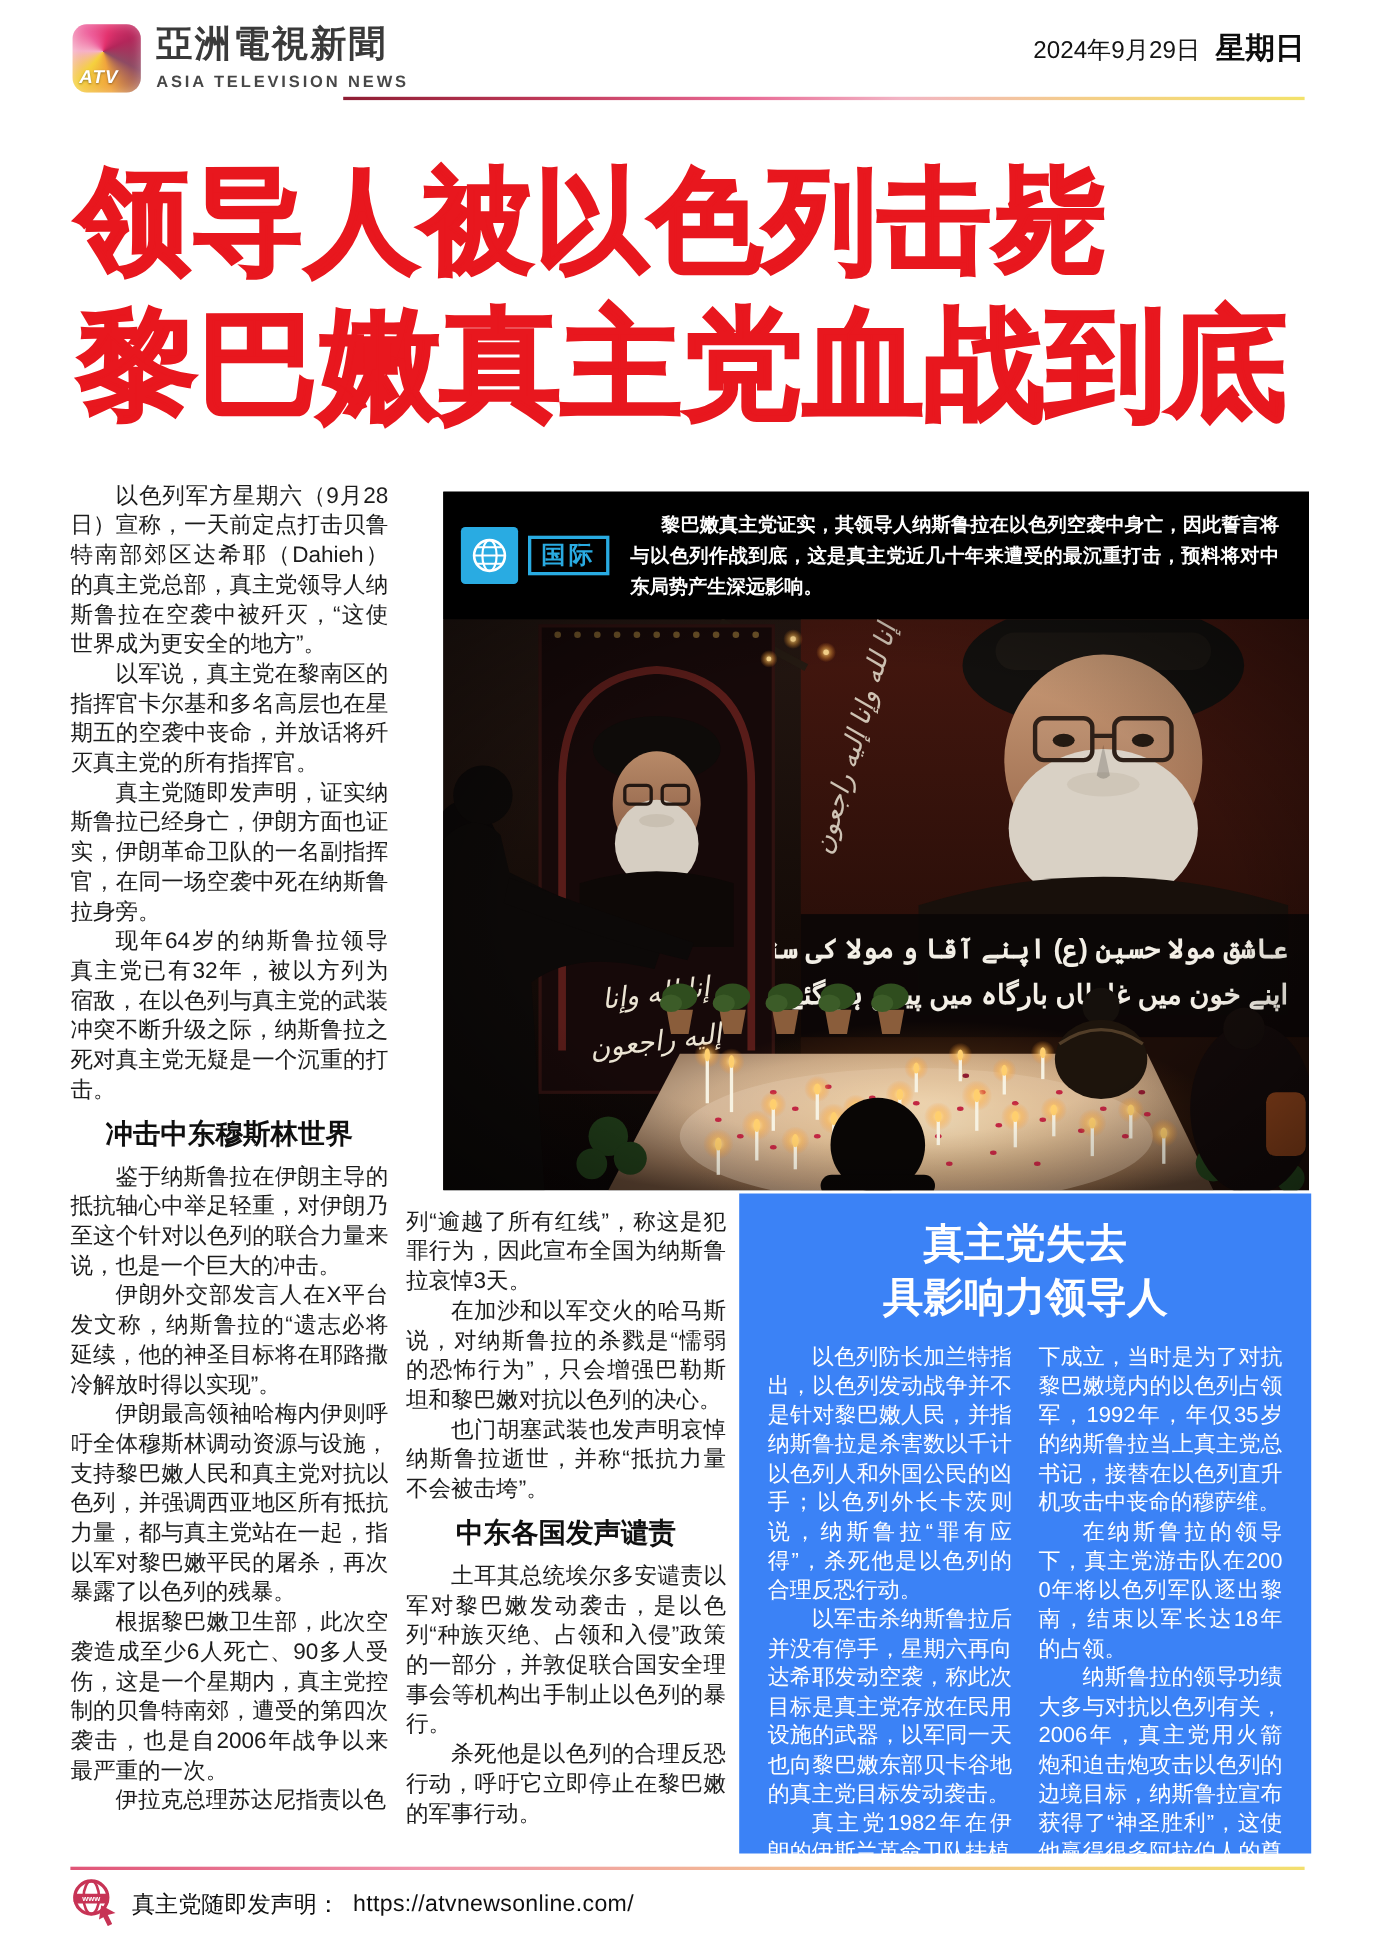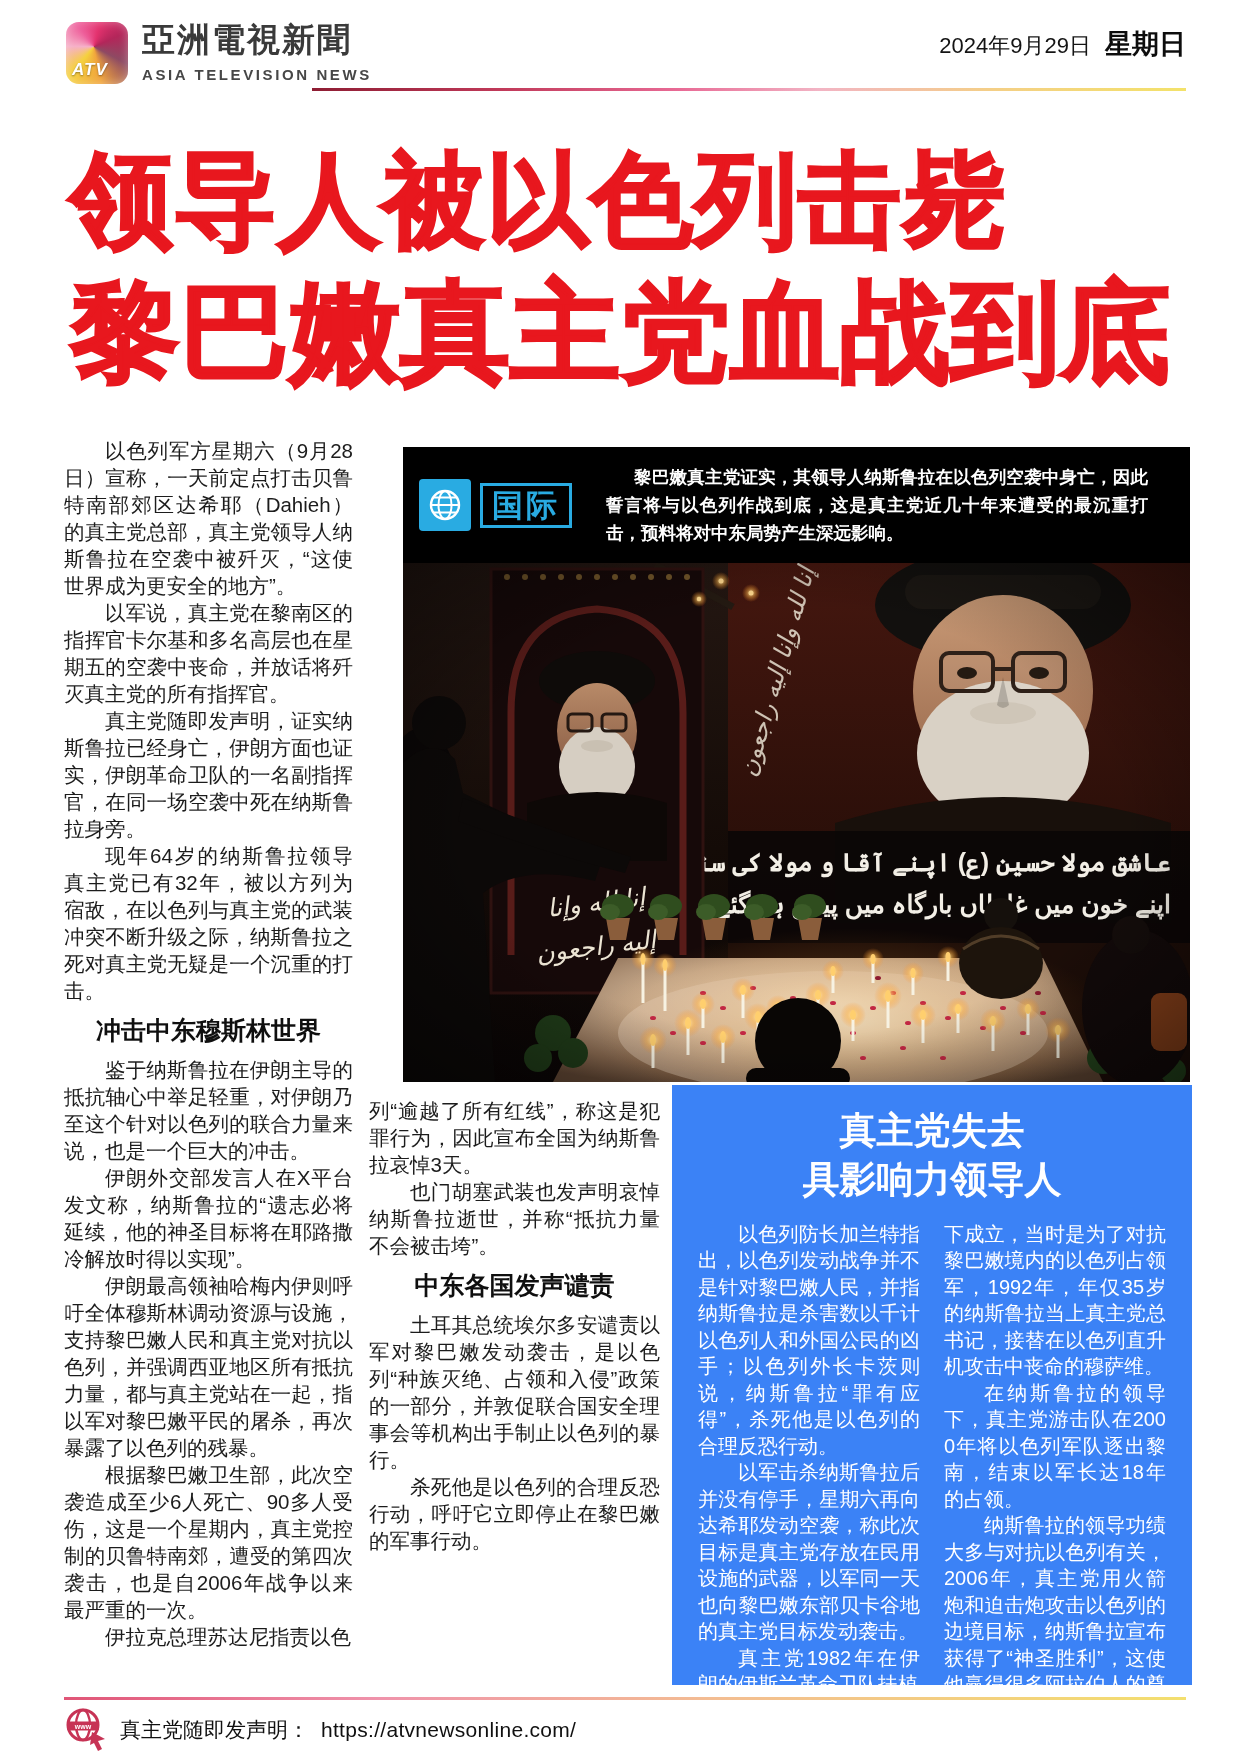--- a/index.html
+++ b/index.html
@@ -36,24 +36,24 @@
   .para.flush{text-indent:0;}
   .subhead{font-size:25px;font-weight:800;color:#0f0f0f;text-align:center;margin:10px 0 9px;}
 
   
   .photo{position:absolute;left:403px;top:447px;width:787px;height:635px;margin:0;background:#000;}
   .photo-caption-bar{height:116px;background:#000;display:flex;align-items:center;
     padding:0 26px 0 16px;box-sizing:border-box;gap:18px;}
   .badge{display:flex;align-items:center;flex-shrink:0;}
   .badge-globe{width:52px;height:52px;background:#29abe2;border-radius:4px;display:flex;
     align-items:center;justify-content:center;}
-  .badge-label{border:3px solid #29abe2;color:#29abe2;font-size:31px;font-weight:800;
+  .badge-label{border:3px solid #29abe2;color:#29abe2;font-size:22px;font-weight:800;
     padding:4px 9px;margin-left:9px;letter-spacing:3px;line-height:1;}
   .photo-caption{flex:1;color:#fff;font-size:17.5px;font-weight:700;line-height:1.6;
-    text-align:justify;text-indent:1.6em;margin:16px;word-break:break-all;}
+    text-align:justify;text-indent:1.6em;margin:1px;word-break:break-all;}
   .scene{display:block;width:787px;height:519px;}
 
   
   .redbox{position:absolute;left:672px;top:1085px;width:520px;height:600px;background:#3b82f6;
     box-sizing:border-box;padding:16px 26px 0 26px;color:#fff;}
   .redbox-title{margin:6px 0 16px;text-align:center;font-size:37px;font-weight:800;line-height:1.32;color:#fff;}
   .redbox-cols{display:flex;gap:24px;}
   .redbox-col{flex:1;min-width:0;}
   .redbox .para{font-size:20px;line-height:26.5px;color:#fff;}
 
@@ -102,20 +102,21 @@
         <p class="para">伊朗外交部发言人在X平台发文称，纳斯鲁拉的“遗志必将延续，他的神圣目标将在耶路撒冷解放时得以实现”。</p>
         <p class="para">伊朗最高领袖哈梅内伊则呼吁全体穆斯林调动资源与设施，支持黎巴嫩人民和真主党对抗以色列，并强调西亚地区所有抵抗力量，都与真主党站在一起，指以军对黎巴嫩平民的屠杀，再次暴露了以色列的残暴。</p>
         <p class="para">根据黎巴嫩卫生部，此次空袭造成至少6人死亡、90多人受伤，这是一个星期内，真主党控制的贝鲁特南郊，遭受的第四次袭击，也是自2006年战争以来最严重的一次。</p>
         <p class="para">伊拉克总理苏达尼指责以色</p>
       </div>
   </section>
 
   <section class="col col-mid">
     <div>
         <p class="para flush">列“逾越了所有红线”，称这是犯罪行为，因此宣布全国为纳斯鲁拉哀悼3天。</p>
+        <p class="para">在加沙和以军交火的哈马斯说，对纳斯鲁拉的杀戮是“懦弱的恐怖行为”，只会增强巴勒斯坦和黎巴嫩对抗以色列的决心。</p>
         <p class="para">也门胡塞武装也发声明哀悼纳斯鲁拉逝世，并称“抵抗力量不会被击垮”。</p>
       </div>
     <h3 class="subhead">中东各国发声谴责</h3>
     <div>
         <p class="para">土耳其总统埃尔多安谴责以军对黎巴嫩发动袭击，是以色列“种族灭绝、占领和入侵”政策的一部分，并敦促联合国安全理事会等机构出手制止以色列的暴行。</p>
         <p class="para">杀死他是以色列的合理反恐行动，呼吁它立即停止在黎巴嫩的军事行动。</p>
       </div>
   </section>
 
   <figure class="photo">

